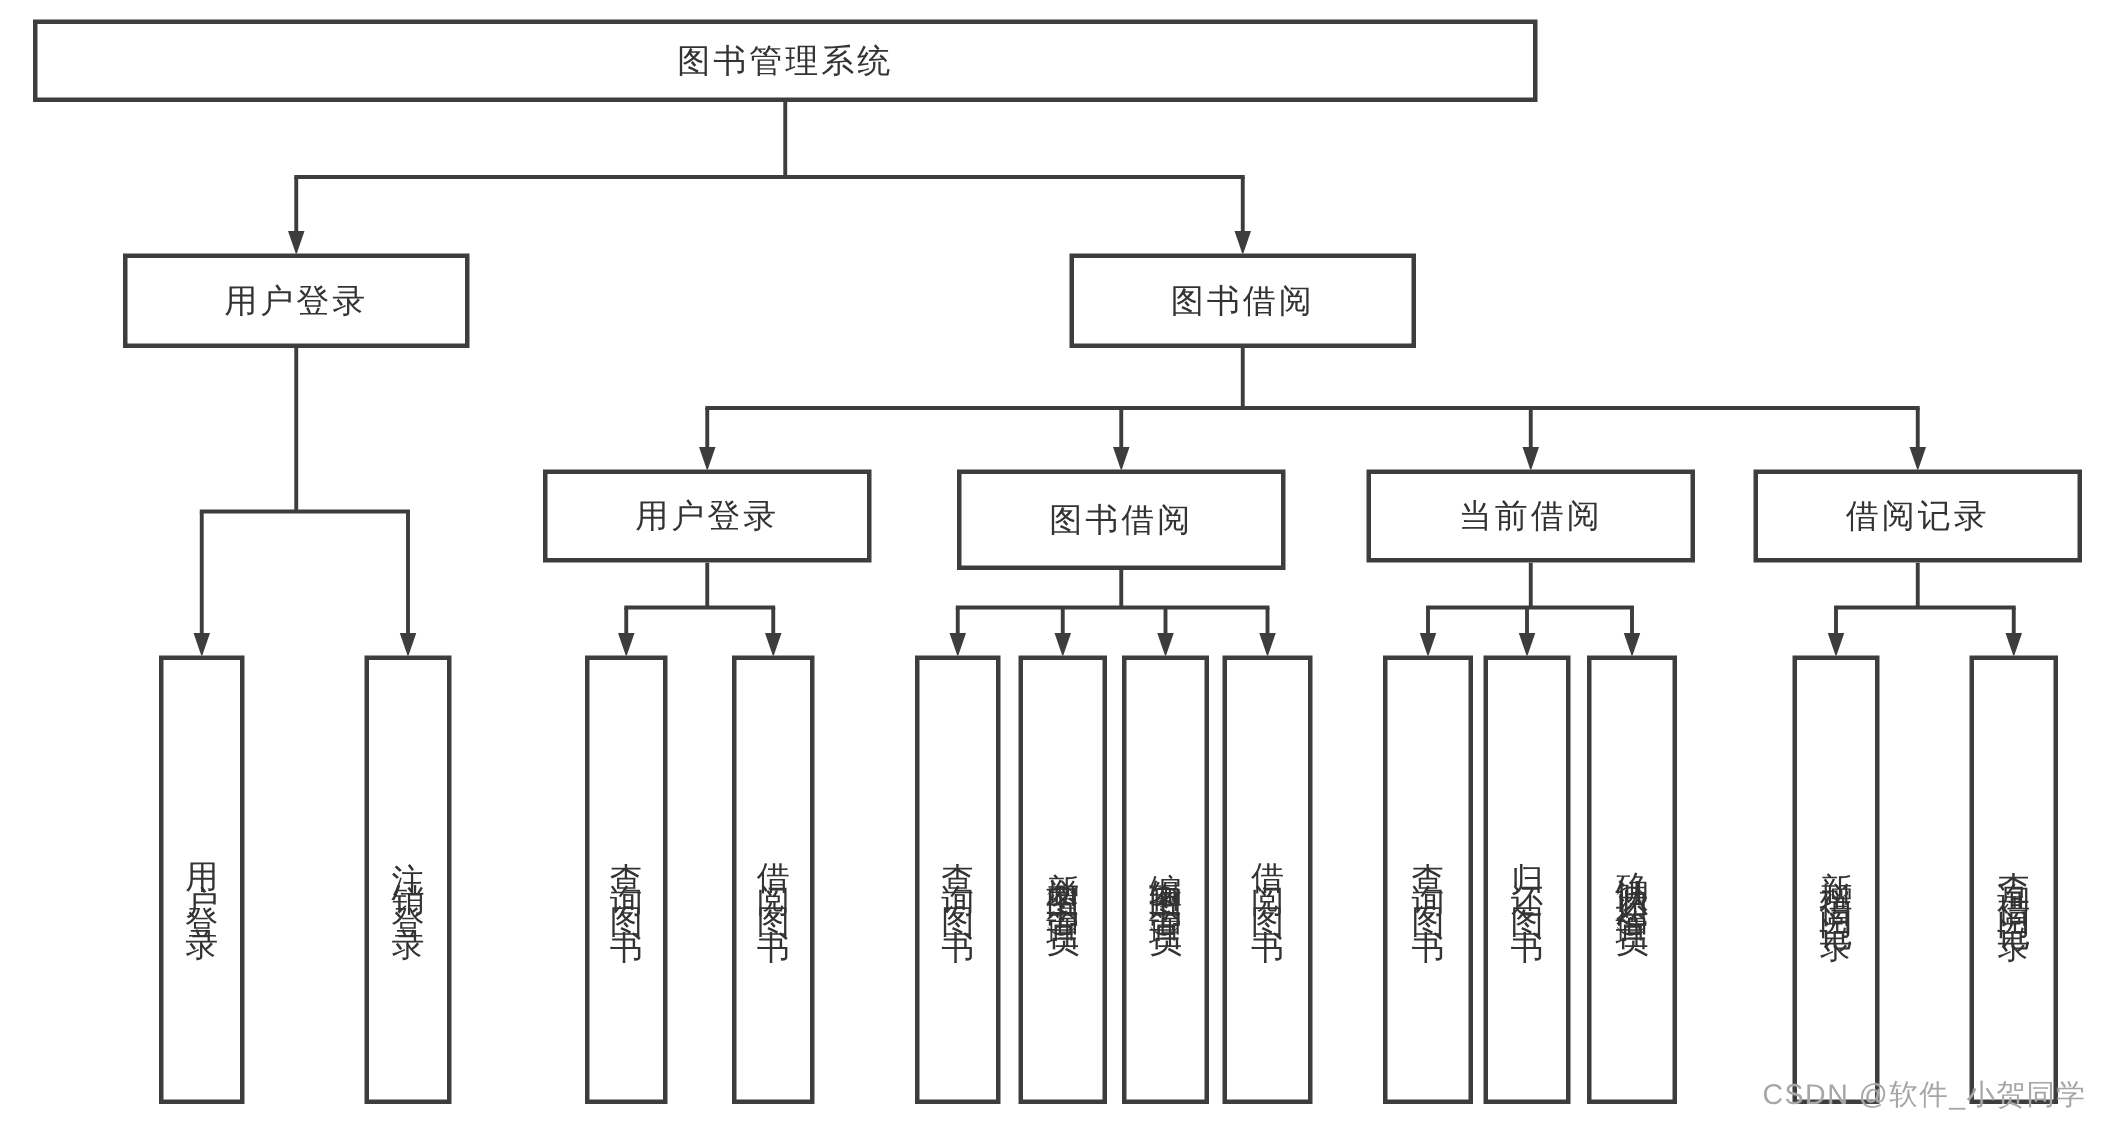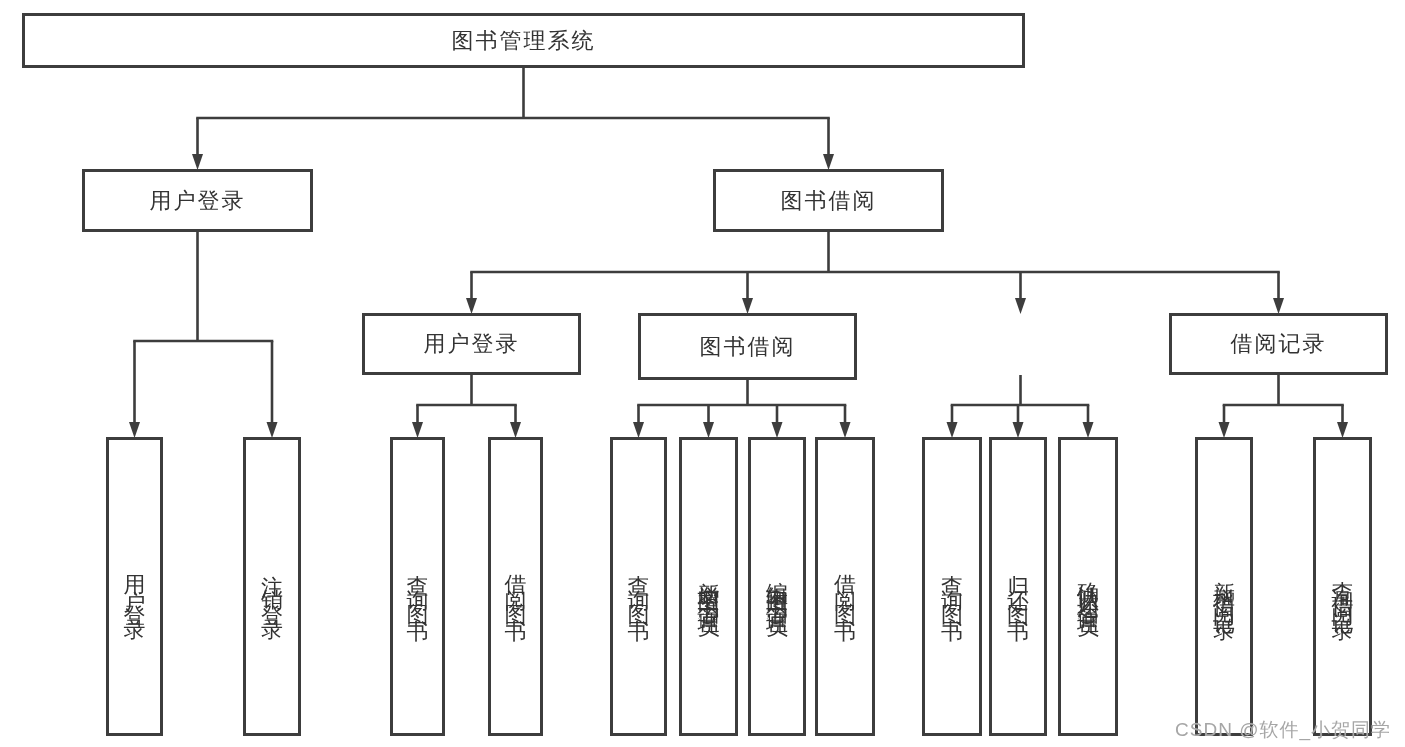--- a/index.html
+++ b/index.html
@@ -109,20 +109,23 @@
   <div class="node h" style="left:713px;top:169px;width:231px;height:63px">
     <span>图书借阅</span>
   </div>
 
   <div class="node h" style="left:362px;top:313px;width:219px;height:62px">
     <span>用户登录</span>
   </div>
   <div class="node h" style="left:638px;top:313px;width:219px;height:67px">
     <span>图书借阅</span>
   </div>
+  <div class="node h" style="left:911px;top:313px;width:219px;height:62px">
+    <span>当前借阅</span>
+  </div>
   <div class="node h" style="left:1169px;top:313px;width:219px;height:62px">
     <span>借阅记录</span>
   </div>
 
   <div class="node v" style="left:106px;top:437px;width:57px;height:299px">
     <span style="letter-spacing: 15px;">用户登录</span>
   </div>
   <div class="node v" style="left:243px;top:437px;width:58px;height:299px">
     <span style="letter-spacing: 15px;">注销登录</span>
   </div>

